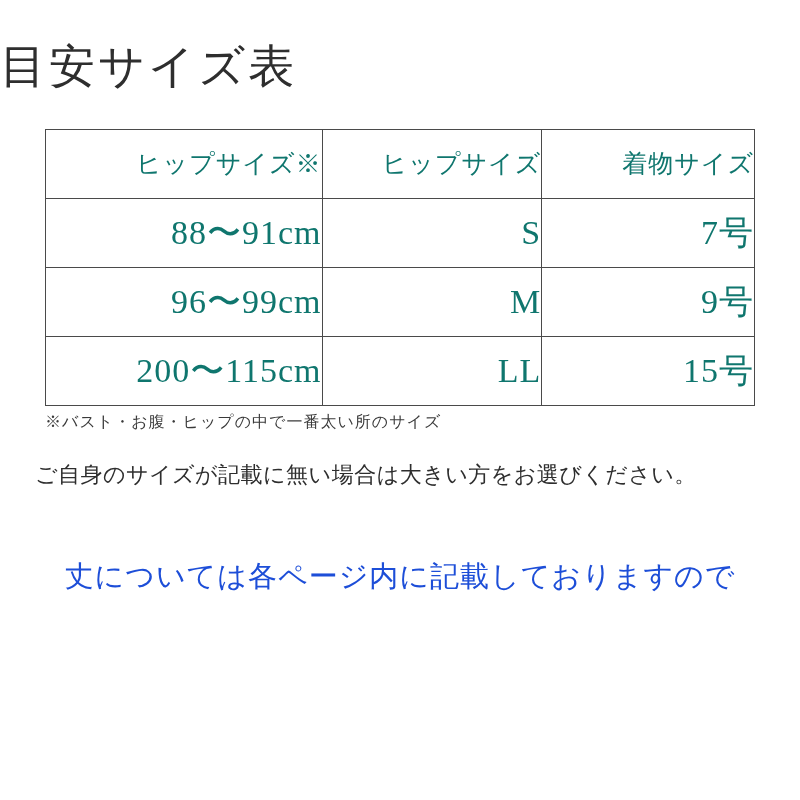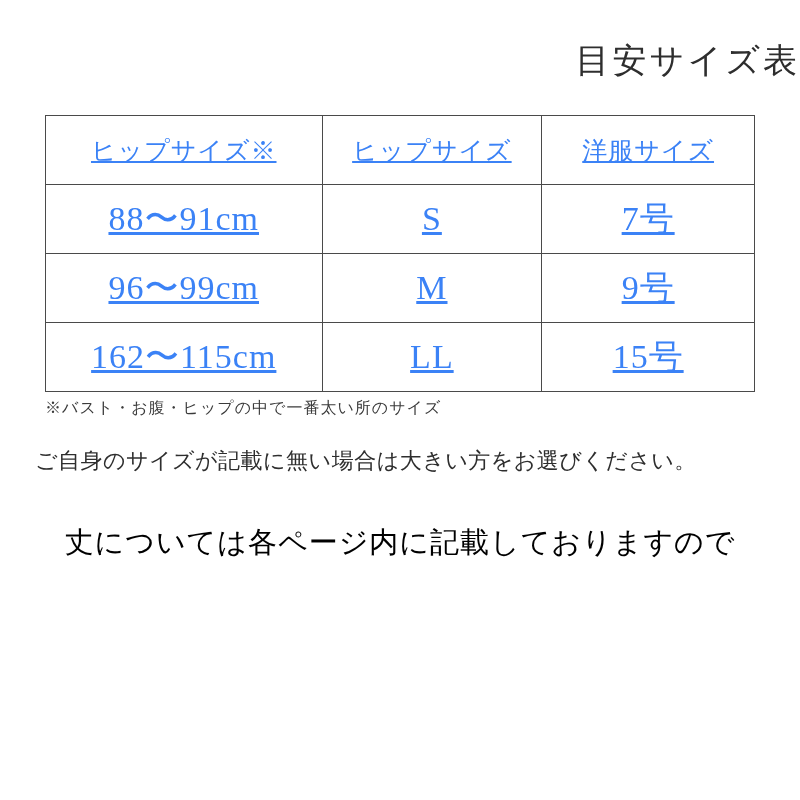--- a/index.html
+++ b/index.html
@@ -14,45 +14,44 @@
     color: #2b2b2b;
     overflow: hidden;
   }
   .page {
     position: relative;
     width: 800px;
     height: 800px;
     box-sizing: border-box;
   }
   .title {
-    text-align: right;
-    font-size: 34px;
+    text-align: left;
+    font-size: 46px;
     letter-spacing: 3px;
     color: #2e2e2e;
     margin-top: 42px;
     font-weight: normal;
     line-height: 1.1;
   }
   .table-wrap {
     margin: 36px auto 0 auto;
     width: 710px;
   }
   table.size-table {
     width: 100%;
     border-collapse: collapse;
     table-layout: fixed;
   }
   table.size-table th,
   table.size-table td {
     border: 1px solid #4a4a4a;
-    text-align: center;
-    color: #3b82f6;
+    text-align: right;
+    color: #0f766e;
     font-weight: normal;
     padding: 0;
-    text-decoration: underline;
   }
   table.size-table th {
     height: 68px;
     font-size: 25px;
     letter-spacing: 1px;
   }
   table.size-table td {
     height: 68px;
     font-size: 34px;
     letter-spacing: 1px;
@@ -73,24 +72,24 @@
     font-size: 22px;
     color: #2e2e2e;
     line-height: 1.6;
   }
   .note-block .line {
     display: block;
     letter-spacing: 0.5px;
   }
   .closing {
     width: 760px;
-    margin: 42px auto 0 auto;
+    margin: 63px auto 0 auto;
     text-align: center;
     font-size: 29px;
-    color: #000000;
+    color: #1d4ed8;
     line-height: 1.5;
     letter-spacing: 1px;
   }
   .closing .line { display: block; }
 </style>
 </head>
 <body>
 
 <div class="page">
 
@@ -100,36 +99,36 @@
     <table class="size-table">
       <colgroup>
         <col class="c1">
         <col class="c2">
         <col class="c3">
       </colgroup>
       <thead>
         <tr>
           <th>ヒップサイズ※</th>
           <th>ヒップサイズ</th>
-          <th>洋服サイズ</th>
+          <th>着物サイズ</th>
         </tr>
       </thead>
       <tbody>
         <tr>
           <td>88〜91cm</td>
           <td>S</td>
           <td>7号</td>
         </tr>
         <tr>
           <td>96〜99cm</td>
           <td>M</td>
           <td>9号</td>
         </tr>
         <tr>
-          <td>162〜115cm</td>
+          <td>200〜115cm</td>
           <td>LL</td>
           <td>15号</td>
         </tr>
       </tbody>
     </table>
   </div>
 
   <div class="note-small">※バスト・お腹・ヒップの中で一番太い所のサイズ</div>
 
   <div class="note-block">

